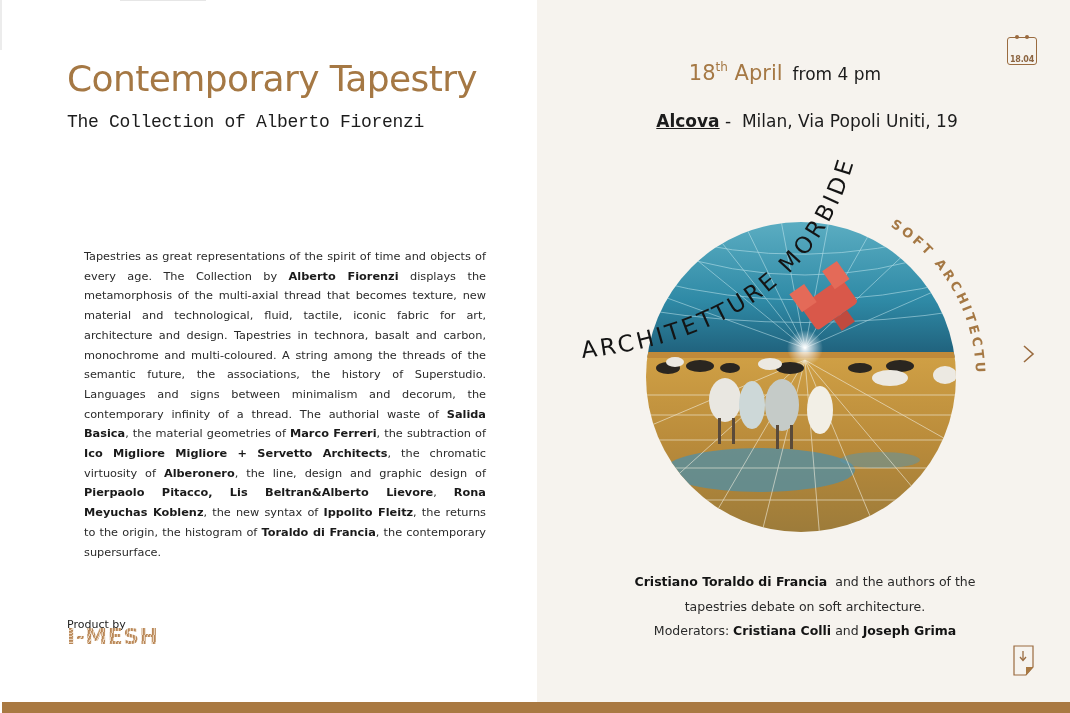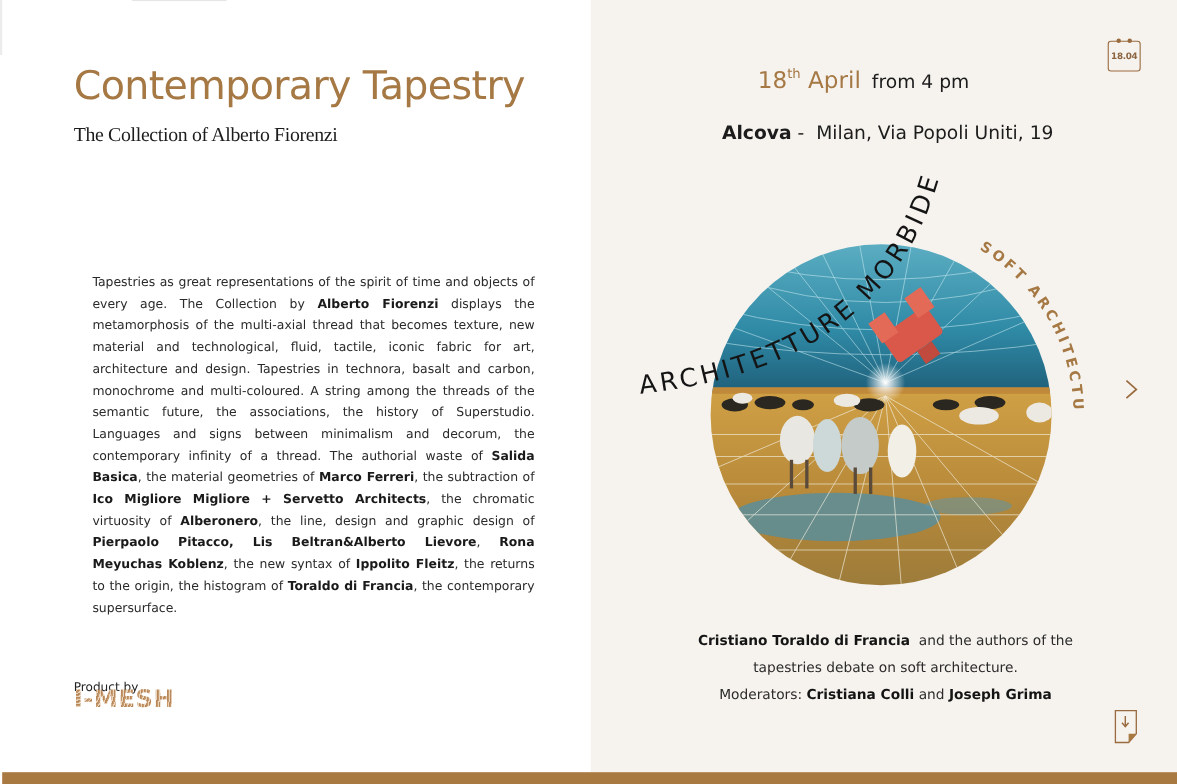--- a/index.html
+++ b/index.html
@@ -27,21 +27,21 @@
     position: absolute; left: 2px; top: 702px; width: 1068px; height: 11px;
     background: #a97942;
   }
   .title {
     position: absolute; left: 67px; top: 58px; margin: 0;
     font-family: "DejaVu Sans", sans-serif; font-weight: normal;
     font-size: 36px; letter-spacing: -0.6px; color: #a57844; white-space: nowrap;
   }
   .subtitle {
     position: absolute; left: 67px; top: 112px; margin: 0;
-    font-family: Liberation Serif, serif; font-weight: normal;
+    font-family: Liberation Mono, monospace; font-weight: normal;
     font-size: 18px; letter-spacing: -0.3px; color: #1c1c1c; white-space: nowrap;
   }
   .body-text {
     position: absolute; left: 68px; top: 231px; width: 402px;
     font-family: "DejaVu Sans", sans-serif;
     font-size: 11.3px; line-height: 19.7px; text-align: justify;
     color: #2a2a2a; margin: 16px;
   }
   .body-text b { font-weight: bold; color: #1a1a1a; }
   .product-by {
@@ -60,25 +60,25 @@
     font-family: "DejaVu Sans", sans-serif;
     margin-left: 28px;
   }
   .date-main { font-size: 21px; color: #a57844; }
   .date-main sup { font-size: 12px; vertical-align: 9px; }
   .date-time { font-size: 17px; color: #1c1c1c; margin-left: 10px; }
   .venue-line {
     position: absolute; left: 537px; width: 540px; top: 111px; text-align: center; white-space: nowrap;
     font-family: "DejaVu Sans", sans-serif; font-size: 17px; color: #1c1c1c;
   }
-  .venue-line b { font-weight: bold; }
+  .venue-line b { font-weight: bold; text-decoration: underline; }
   .calendar-btn {
     position: absolute; left: 1007px; top: 37px; width: 30px; height: 28px;
     border: 1.5px solid #9a6b3f; border-radius: 3px; box-sizing: border-box;
-    display: flex; align-items: center; justify-content: center; cursor: pointer;
+    display: flex; align-items: flex-end; justify-content: center; cursor: pointer;
   }
   .calendar-btn::before, .calendar-btn::after {
     content: ""; position: absolute; top: -3px; width: 4px; height: 4px;
     border-radius: 50%; background: #9a6b3f;
   }
   .calendar-btn::before { left: 7px; }
   .calendar-btn::after { right: 7px; }
   .calendar-date {
     font-family: "DejaVu Sans", sans-serif; font-size: 8px; font-weight: bold; color: #8c6440;
     letter-spacing: -0.3px;

